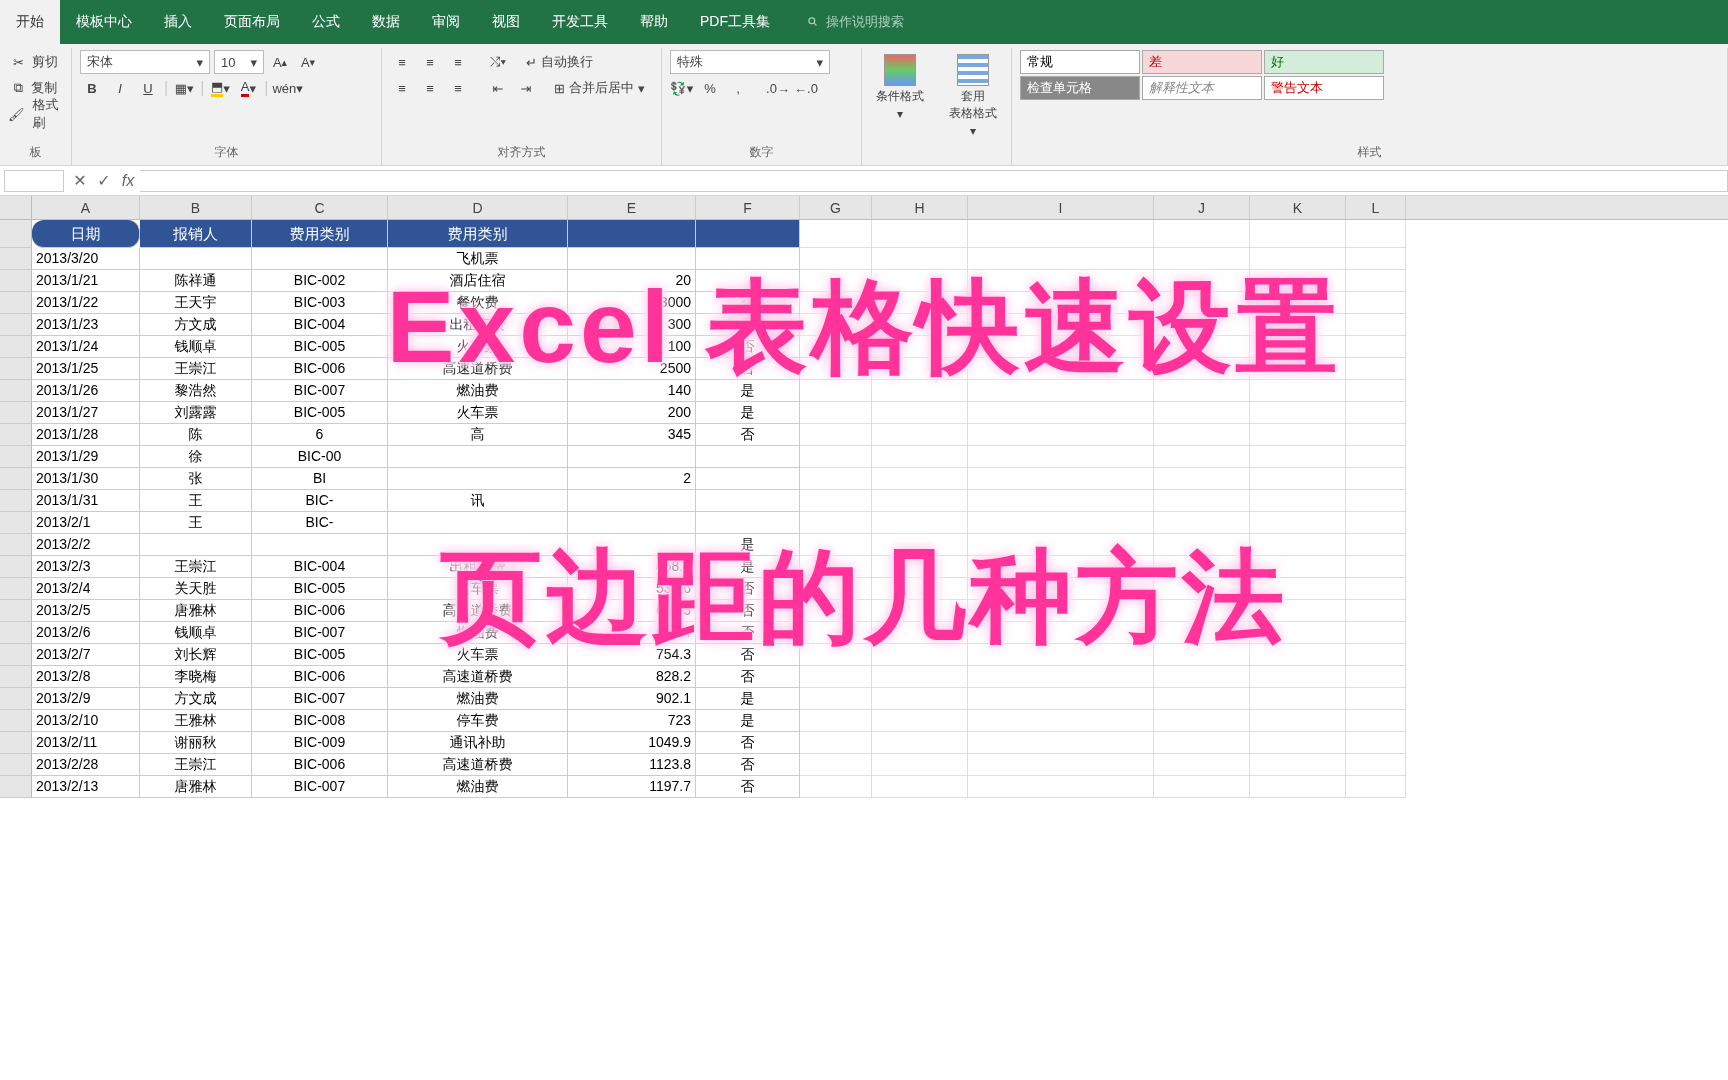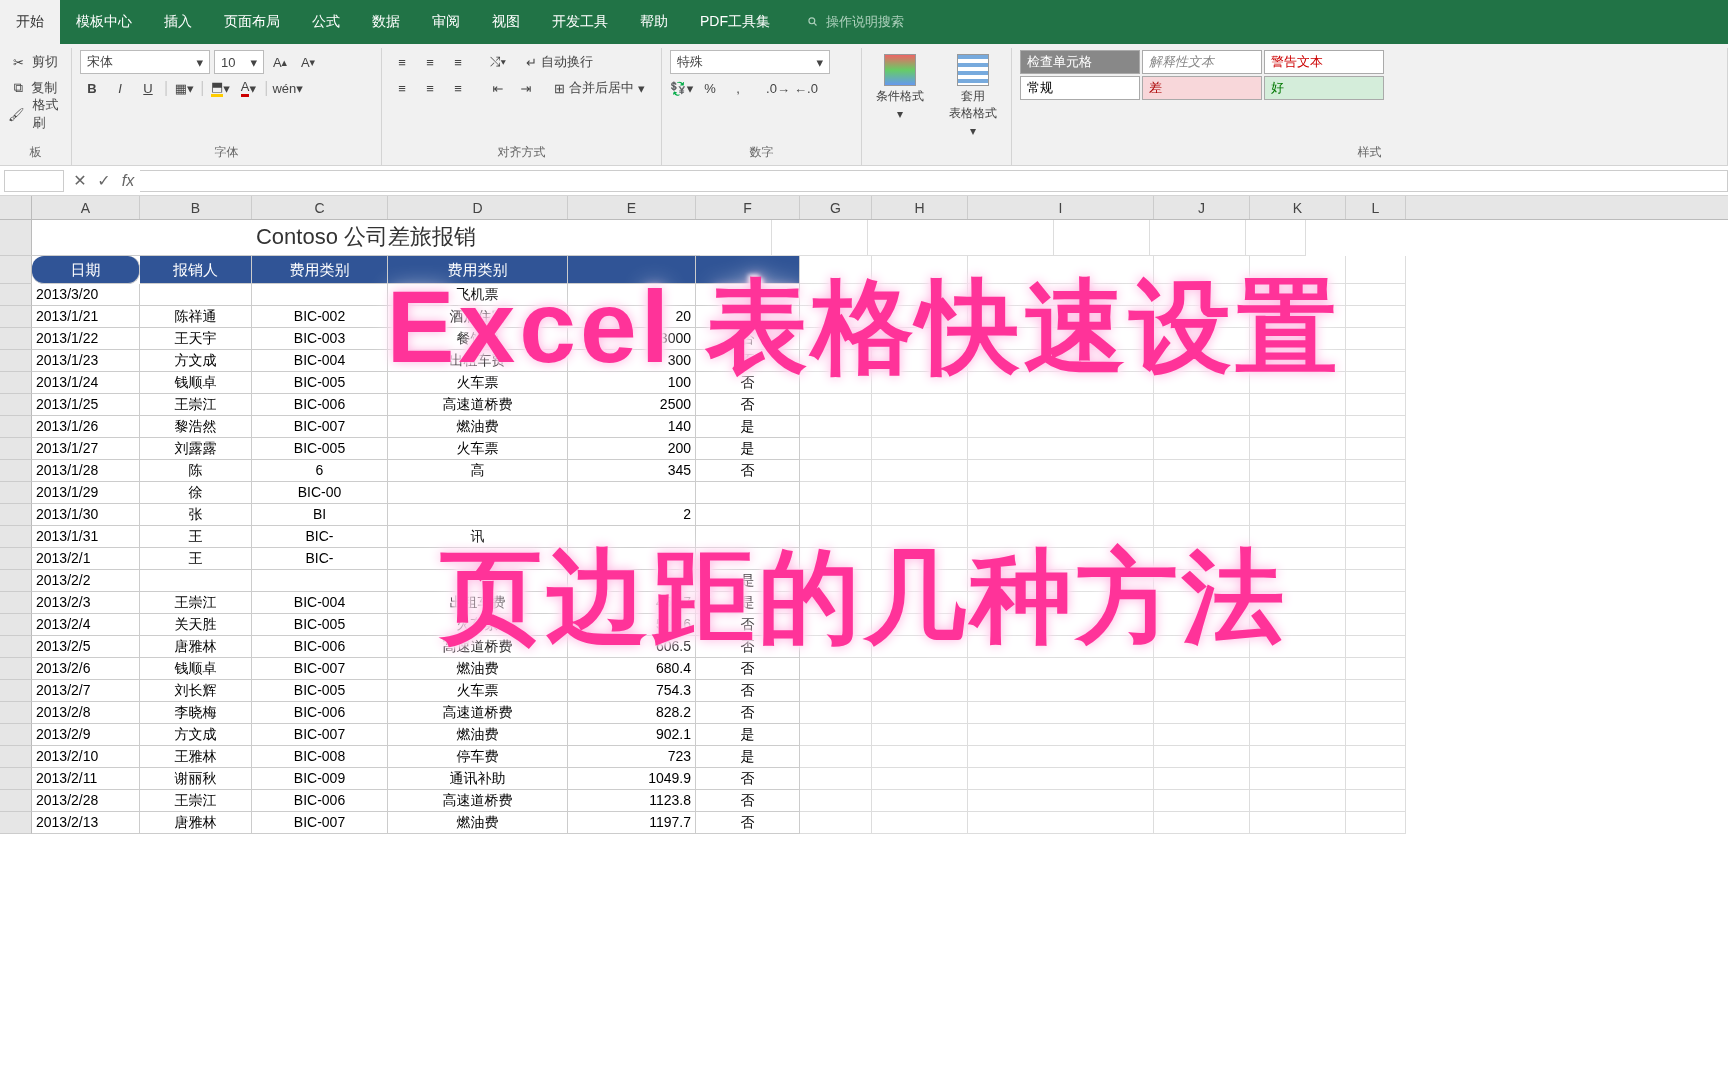--- a/index.html
+++ b/index.html
@@ -192,29 +192,29 @@
     <div class="big-btn">
       <div class="icon" style="background:repeating-linear-gradient(#7ad,#7ad 4px,#fff 4px,#fff 8px);border:1px solid #999"></div>
       <span style="white-space:pre-line;text-align:center">套用
 表格格式</span>
         <span>▾</span>
     </div>
   </div>
 
   <div class="group" style="flex:1">
     <div class="col group-body">
+      <div class="style-row" id="styles-r1">
+          <div class="style-cell" style="background: rgb(255, 255, 255); color: rgb(0, 0, 0);">常规</div>
+          <div class="style-cell" style="background: rgb(248, 215, 218); color: rgb(170, 0, 0);">差</div>
+          <div class="style-cell" style="background: rgb(212, 237, 218); color: rgb(0, 119, 0);">好</div>
+        </div>
       <div class="style-row" id="styles-r2">
           <div class="style-cell" style="background: rgb(136, 136, 136); color: rgb(255, 255, 255);">检查单元格</div>
           <div class="style-cell" style="background: rgb(255, 255, 255); color: rgb(136, 136, 136); font-style: italic;">解释性文本</div>
           <div class="style-cell" style="background: rgb(255, 255, 255); color: rgb(204, 0, 0);">警告文本</div>
-        </div>
-      <div class="style-row" id="styles-r1">
-          <div class="style-cell" style="background: rgb(255, 255, 255); color: rgb(0, 0, 0);">常规</div>
-          <div class="style-cell" style="background: rgb(248, 215, 218); color: rgb(170, 0, 0);">差</div>
-          <div class="style-cell" style="background: rgb(212, 237, 218); color: rgb(0, 119, 0);">好</div>
         </div>
     </div>
     <div class="group-label">样式</div>
   </div>
 </div>
 
 <div class="formula-bar">
   <input class="namebox" value="" style="">
   <div class="fx-btn">✕</div>
   <div class="fx-btn">✓</div>
@@ -232,30 +232,20 @@
   <div class="colh wF">F</div>
   <div class="colh wG">G</div>
   <div class="colh wH">H</div>
   <div class="colh wI">I</div>
   <div class="colh wJ">J</div>
   <div class="colh wK">K</div>
   <div class="colh wL">L</div>
 </div>
 
 <div class="sheet" id="sheet">
-    <div class="srow title-row" style="height: 36px;">
-      <div class="rh"></div>
-      <div class="cell" style="width: 668px; line-height: 34px;">Contoso 公司差旅报销</div>
-      <div class="cell wG" style="border-right: 1px solid rgb(221, 221, 221); border-bottom: 1px solid rgb(221, 221, 221);"></div>
-      <div class="cell wH" style="border-right: 1px solid rgb(221, 221, 221); border-bottom: 1px solid rgb(221, 221, 221);"></div>
-      <div class="cell wI" style="border-right: 1px solid rgb(221, 221, 221); border-bottom: 1px solid rgb(221, 221, 221);"></div>
-      <div class="cell wJ" style="border-right: 1px solid rgb(221, 221, 221); border-bottom: 1px solid rgb(221, 221, 221);"></div>
-      <div class="cell wK" style="border-right: 1px solid rgb(221, 221, 221); border-bottom: 1px solid rgb(221, 221, 221);"></div>
-      <div class="cell wL" style="border-right: 1px solid rgb(221, 221, 221); border-bottom: 1px solid rgb(221, 221, 221);"></div>
-    </div>
     <div class="srow " style="height: 28px;">
       <div class="rh"></div>
       <div class="cell hdr-cell wA" style="line-height: 27px; border-radius: 12px;">日期</div>
       <div class="cell hdr-cell wB" style="line-height: 27px;">报销人</div>
       <div class="cell hdr-cell wC" style="line-height: 27px;">费用类别</div>
       <div class="cell hdr-cell wD" style="line-height: 27px;">费用类别</div>
       <div class="cell hdr-cell wE" style="line-height: 27px;"></div>
       <div class="cell hdr-cell wF" style="line-height: 27px;"></div>
       <div class="cell wG" style="border-right: 1px solid rgb(221, 221, 221); border-bottom: 1px solid rgb(221, 221, 221);"></div>
       <div class="cell wH" style="border-right: 1px solid rgb(221, 221, 221); border-bottom: 1px solid rgb(221, 221, 221);"></div>

